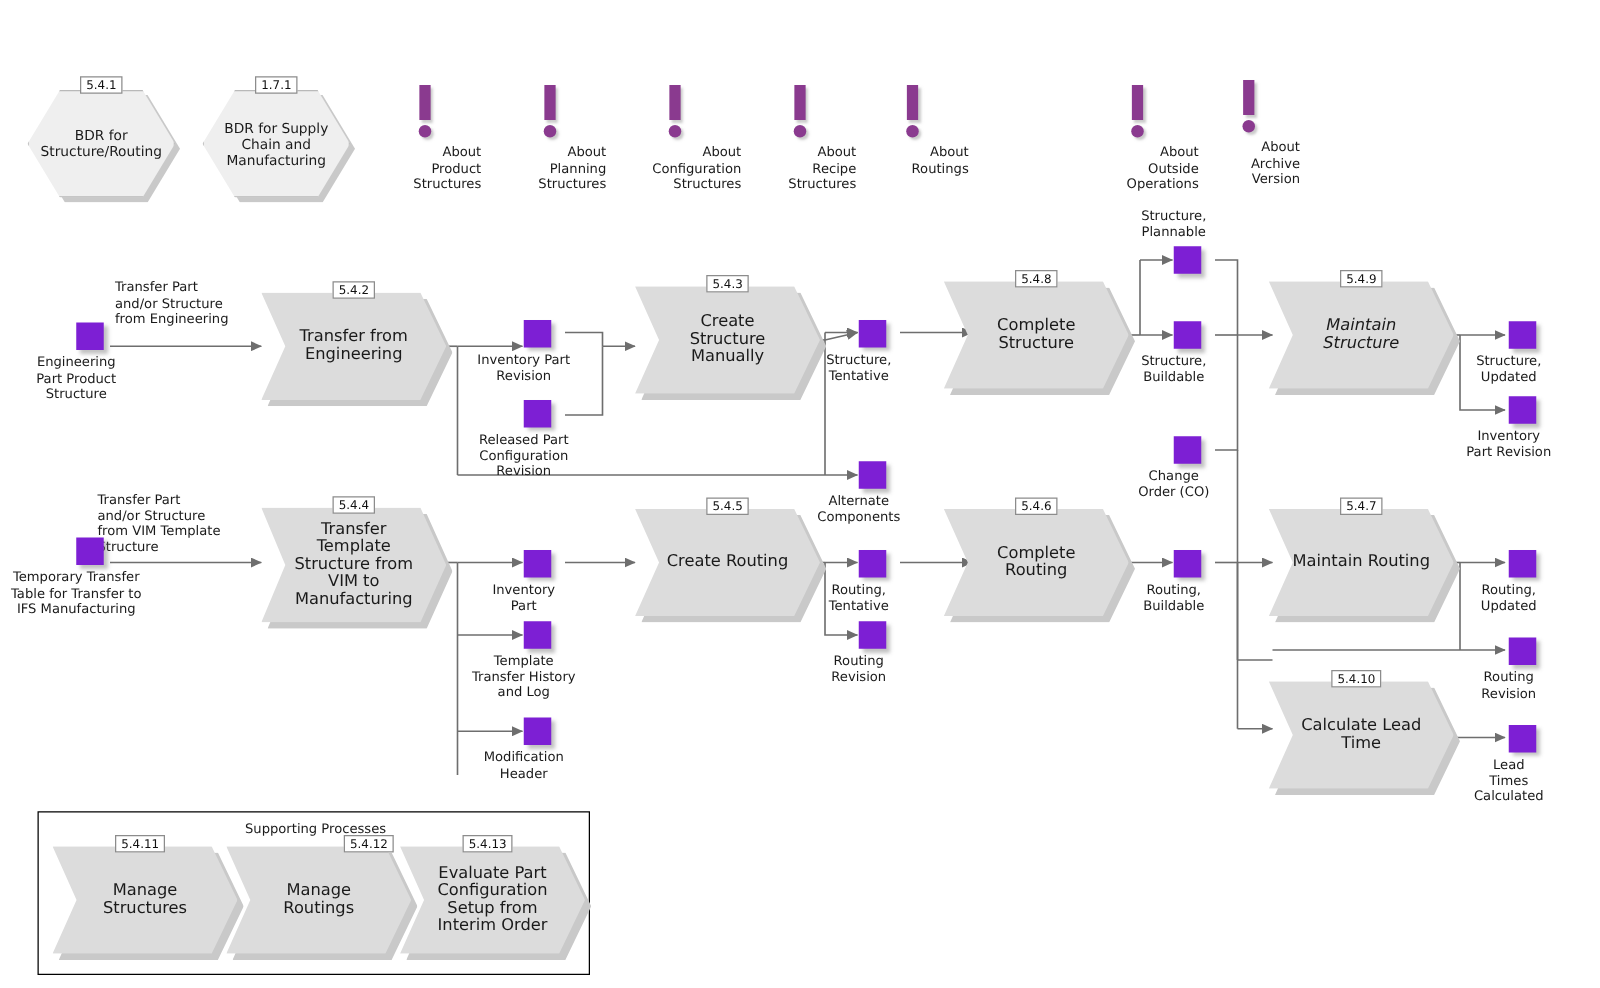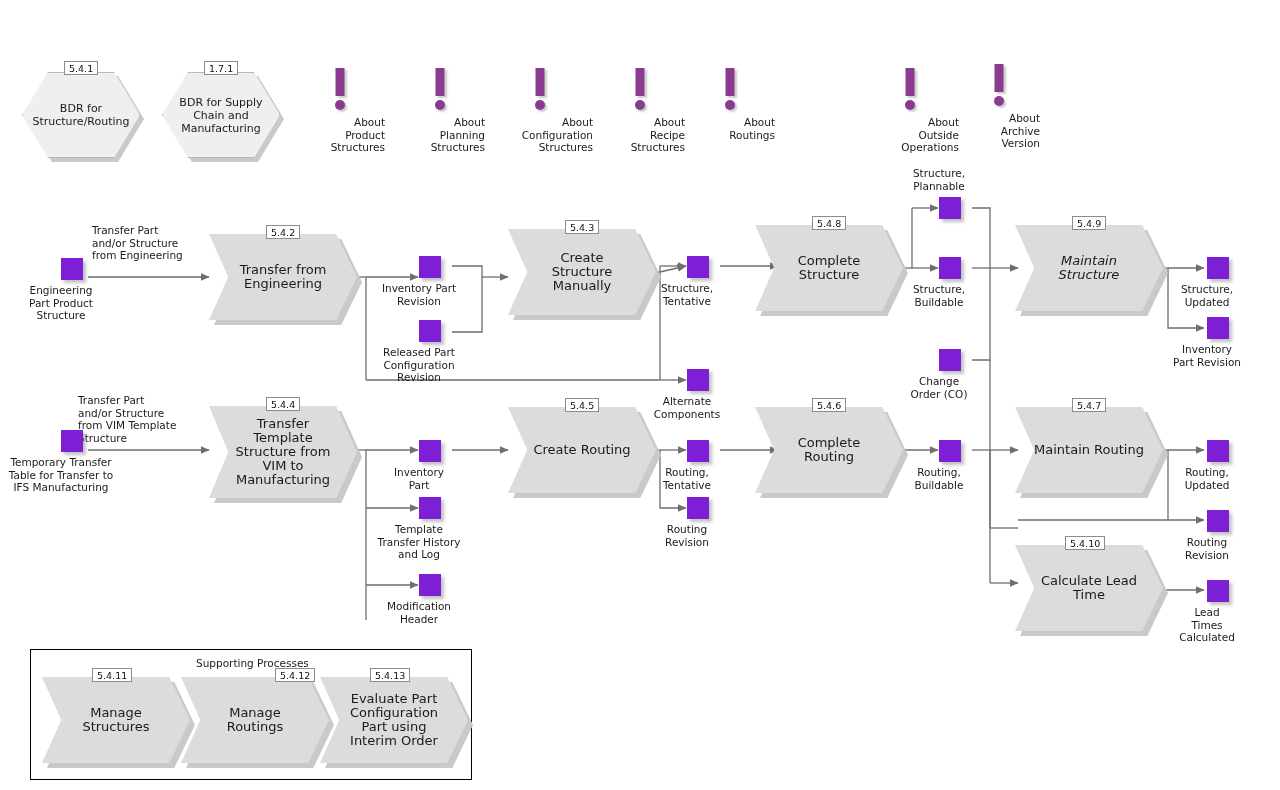--- a/index.html
+++ b/index.html
@@ -550,19 +550,19 @@
         <span>Manage</span><br><span>Routings</span>
       </div>
     </div>
     <div class="idbadge" style="left:50px;top:-9px;margin-left:44px;">5.4.12</div>
   </div>
 
   <div class="node" style="left:320px;top:677px;width:148px;height:86px;">
     <div class="chevshadow" style="left:5px;top:5px;width:148px;height:86px;"></div>
     <div class="chev" style="width:148px;height:86px;">
       <div class="lbl">
-        <span>Evaluate Part</span><br><span>Configuration</span><br><span>Part using</span><br><span>Interim Order</span>
+        <span>Evaluate Part</span><br><span>Configuration</span><br><span>Setup from</span><br><span>Interim Order</span>
       </div>
     </div>
     <div class="idbadge" style="left:50px;top:-9px;">5.4.13</div>
   </div>
 
 </div>
 
 </body></html>

